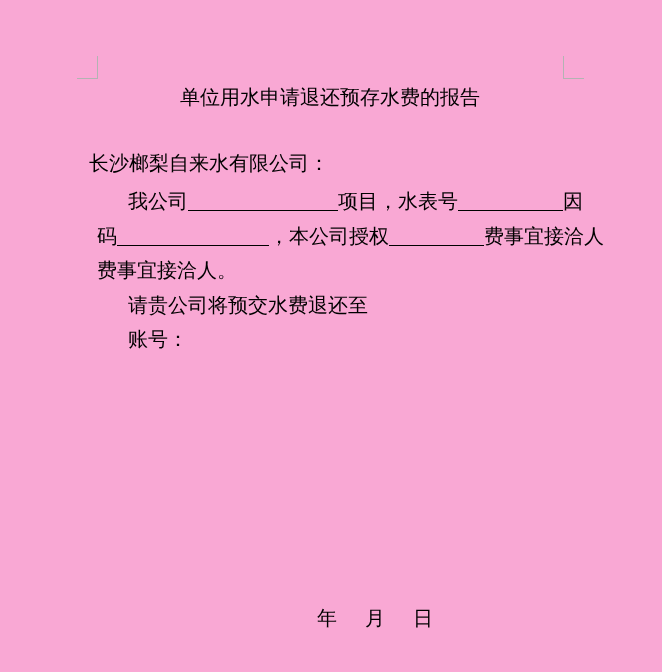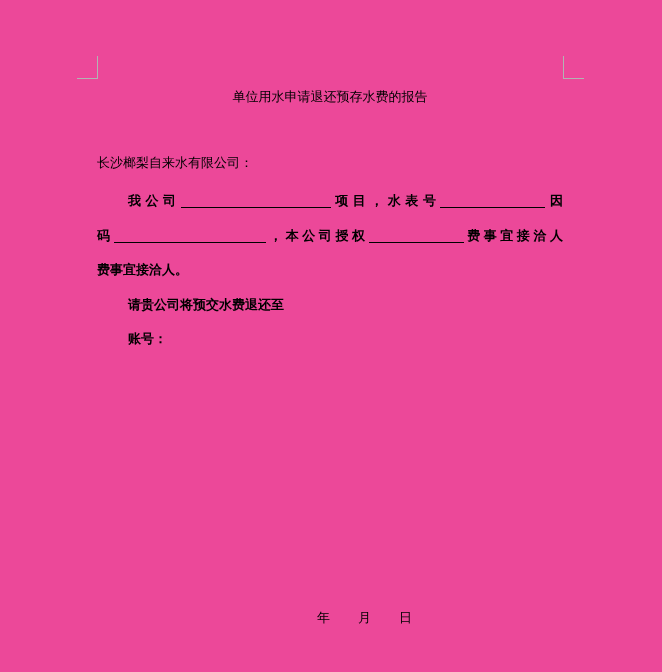--- a/index.html
+++ b/index.html
@@ -1,56 +1,55 @@
 <!DOCTYPE html>
 <html><head>
 <meta charset="utf-8">
 <style>
   html, body { margin: 0; padding: 0; background: #ffffff; }
   .page {
     position: relative;
     width: 662px;
     height: 672px;
-    background: #ec4899;
+    background: #f9a8d4;
     overflow: hidden;
     font-family: "Liberation Sans", sans-serif;
     color: #000000;
-    font-size: 13px;
+    font-size: 20px;
   }
   
   .mark { position: absolute; width: 20px; height: 22px; }
   .mark-tl { left: 77px; top: 56px; border-right: 1px solid #b3b3b3; border-bottom: 1px solid #b3b3b3; }
   .mark-tr { left: 563px; top: 56px; border-left: 1px solid #b3b3b3; border-bottom: 1px solid #b3b3b3; }
 
   .doc-title {
     position: absolute;
     left: 97px; top: 80px;
     width: 466px;
     height: 34.5px; line-height: 34.5px;
     text-align: center;
     font-weight: 400;
     white-space: nowrap;
   }
   .salutation {
     position: absolute;
-    left: 97px; top: 146px;
+    left: 89px; top: 146px;
     width: 466px;
     height: 34.5px; line-height: 34.5px;
     white-space: nowrap;
   }
   .doc-body {
     position: absolute;
     left: 97px; top: 184px;
     width: 466px;
   }
   .body-line {
     height: 34.5px;
     line-height: 34.5px;
     white-space: nowrap;
-    font-weight: bold;
   }
   .body-line.justify {
     text-align: justify;
     text-align-last: justify;
   }
   .body-line.indent { text-indent: 31px; }
   .blank {
     display: inline-block;
     border-bottom: 1px solid #000000;
     height: 18px;

